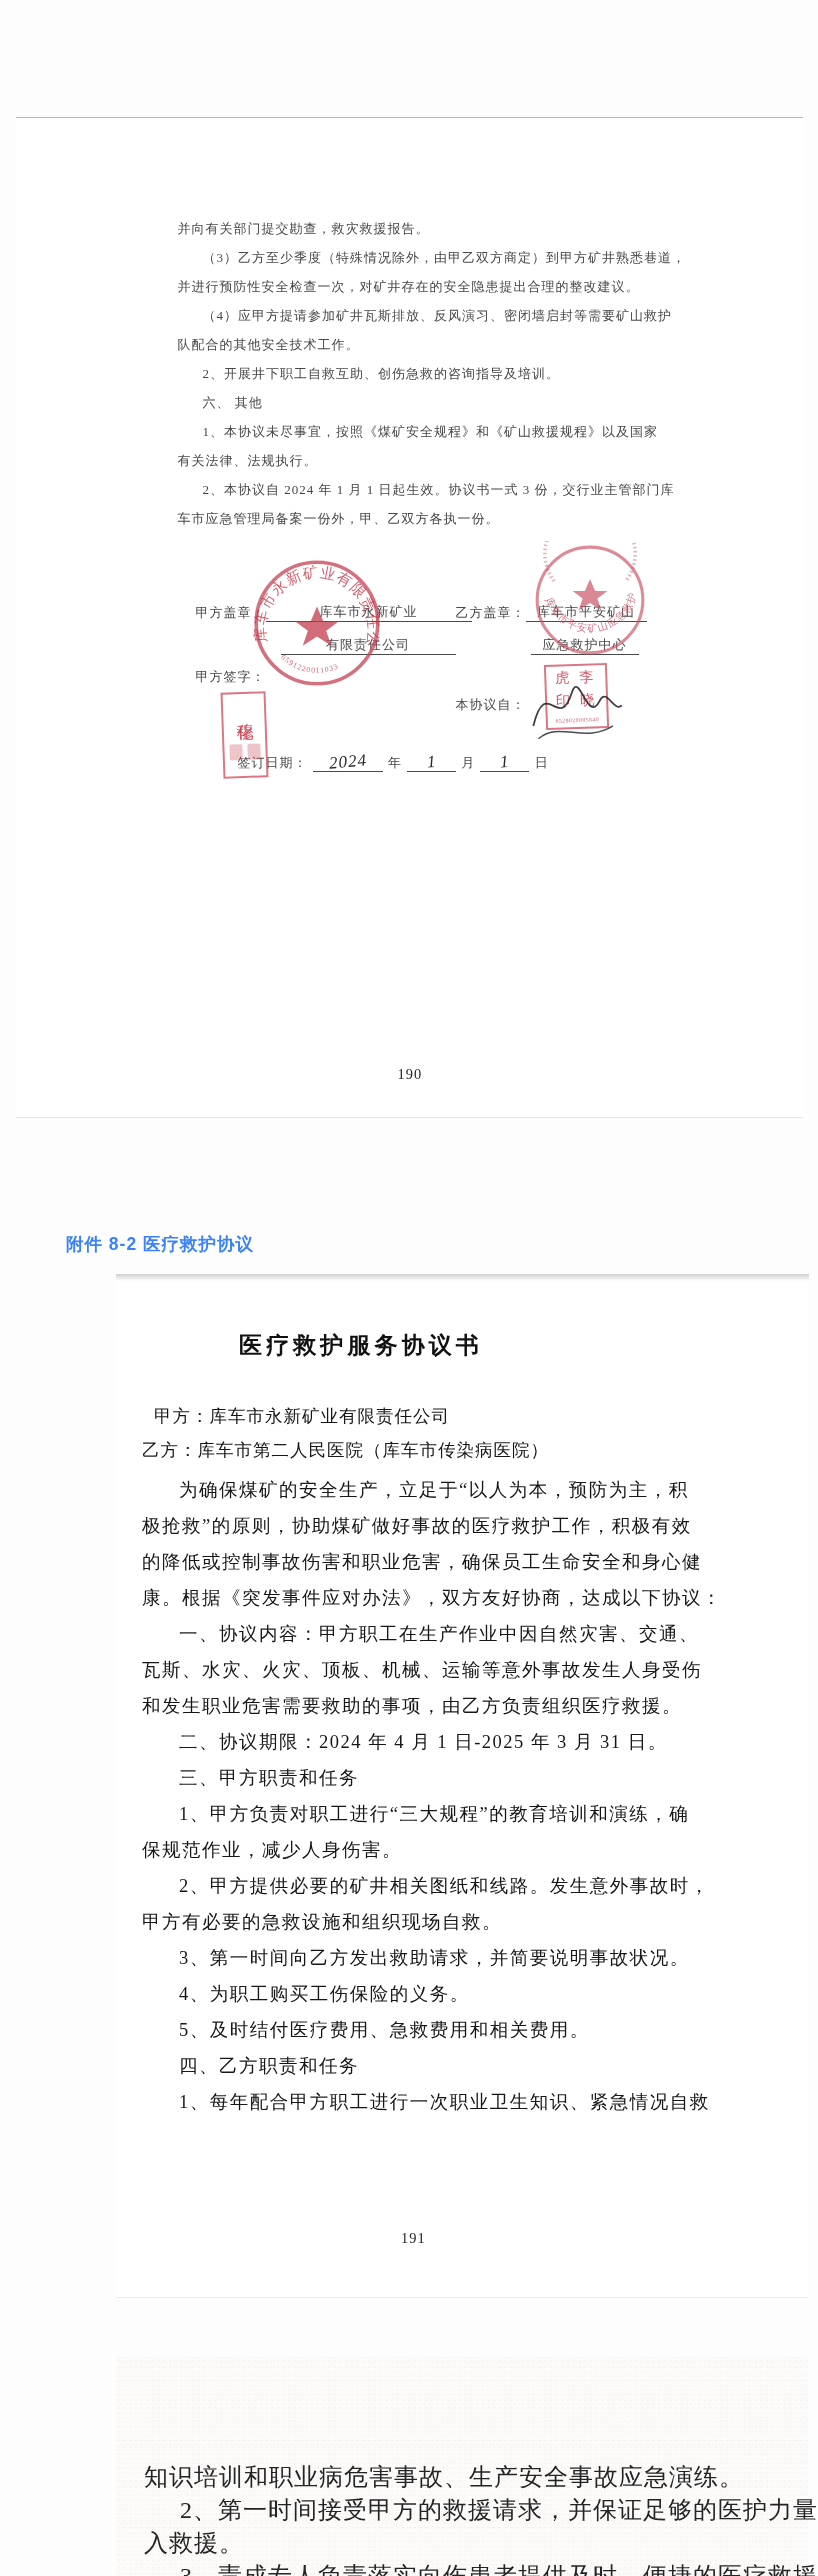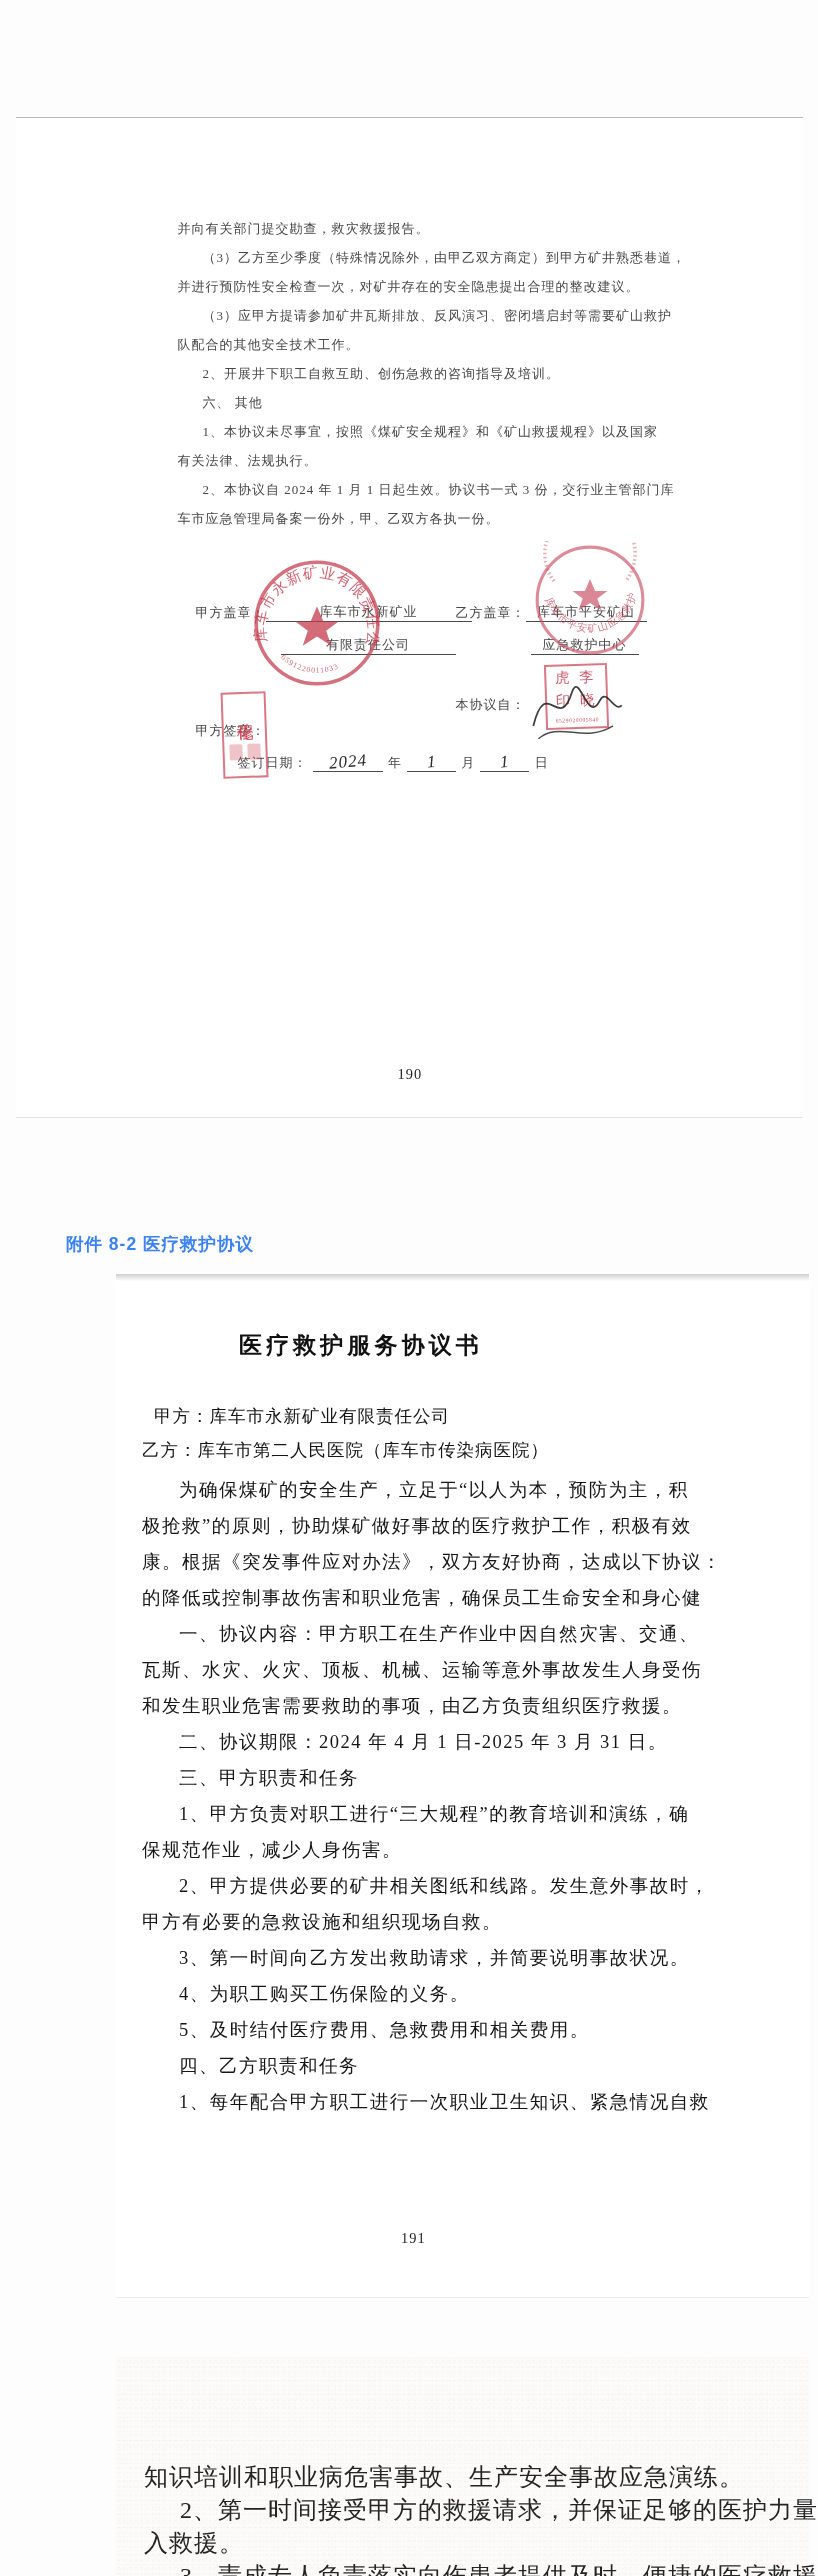--- a/index.html
+++ b/index.html
@@ -46,21 +46,21 @@
   .blur-block{width:13.4px;height:15.5px;background:rgba(208,85,101,0.35);border-radius:1.5px;}
 </style>
 </head>
 <body>
 
 <div class="page p1">
   <div class="lines">
     <div class="line">并向有关部门提交勘查，救灾救援报告。</div>
     <div class="line ind">（3）乙方至少季度（特殊情况除外，由甲乙双方商定）到甲方矿井熟悉巷道，</div>
     <div class="line">并进行预防性安全检查一次，对矿井存在的安全隐患提出合理的整改建议。</div>
-    <div class="line ind">（3）应甲方提请参加矿井瓦斯排放、反风演习、密闭墙启封等需要矿山救护</div>
+    <div class="line ind">（4）应甲方提请参加矿井瓦斯排放、反风演习、密闭墙启封等需要矿山救护</div>
     <div class="line">队配合的其他安全技术工作。</div>
     <div class="line ind">2、开展井下职工自救互助、创伤急救的咨询指导及培训。</div>
     <div class="line ind">六、 其他</div>
     <div class="line ind">1、本协议未尽事宜，按照《煤矿安全规程》和《矿山救援规程》以及国家</div>
     <div class="line">有关法律、法规执行。</div>
     <div class="line ind">2、本协议自 2024 年 1 月 1 日起生效。协议书一式 3 份，交行业主管部门库</div>
     <div class="line">车市应急管理局备案一份外，甲、乙双方各执一份。</div>
   </div>
 
   <div class="sig-row" style="left:180px;top:485px;">
@@ -70,21 +70,21 @@
   <div class="sig-row" style="left:265px;top:518px;">
     <span class="u" style="width:175px;">有限责任公司</span>
   </div>
   <div class="sig-row" style="left:440px;top:485px;">
     <span>乙方盖章：</span>
     <span class="u" style="width:121px;">库车市平安矿山</span>
   </div>
   <div class="sig-row" style="left:515px;top:518px;">
     <span class="u" style="width:108px;">应急救护中心</span>
   </div>
-  <div class="sig-row" style="left:180px;top:604px;">
+  <div class="sig-row" style="left:180px;top:550px;">
     <span>甲方签字：</span>
   </div>
   <div class="sig-row" style="left:440px;top:578px;">
     <span>本协议自：</span>
   </div>
   <div class="sig-row" style="left:222px;top:636px;gap:5.2px;">
     <span>签订日期：</span>
     <span class="u" style="width:70px;"><span class="hand">2024</span></span>
     <span>年</span>
     <span class="u" style="width:49px;"><span class="hand">1</span></span>
@@ -144,22 +144,22 @@
 
 <div class="attach-heading">附件 8-2 医疗救护协议</div>
 
 <div class="page p2">
   <div class="doc-title">医疗救护服务协议书</div>
   <div class="party-line" style="top:130px;margin-left:12px;">甲方：库车市永新矿业有限责任公司</div>
   <div class="party-line" style="top:164px;">乙方：库车市第二人民医院（库车市传染病医院）</div>
   <div class="lines">
     <div class="line ind">为确保煤矿的安全生产，立足于“以人为本，预防为主，积</div>
     <div class="line">极抢救”的原则，协助煤矿做好事故的医疗救护工作，积极有效</div>
+    <div class="line">的降低或控制事故伤害和职业危害，确保员工生命安全和身心健</div>
     <div class="line">康。根据《突发事件应对办法》，双方友好协商，达成以下协议：</div>
-    <div class="line">的降低或控制事故伤害和职业危害，确保员工生命安全和身心健</div>
     <div class="line ind">一、协议内容：甲方职工在生产作业中因自然灾害、交通、</div>
     <div class="line">瓦斯、水灾、火灾、顶板、机械、运输等意外事故发生人身受伤</div>
     <div class="line">和发生职业危害需要救助的事项，由乙方负责组织医疗救援。</div>
     <div class="line ind">二、协议期限：2024 年 4 月 1 日-2025 年 3 月 31 日。</div>
     <div class="line ind">三、甲方职责和任务</div>
     <div class="line ind">1、甲方负责对职工进行“三大规程”的教育培训和演练，确</div>
     <div class="line">保规范作业，减少人身伤害。</div>
     <div class="line ind">2、甲方提供必要的矿井相关图纸和线路。发生意外事故时，</div>
     <div class="line">甲方有必要的急救设施和组织现场自救。</div>
     <div class="line ind">3、第一时间向乙方发出救助请求，并简要说明事故状况。</div>

